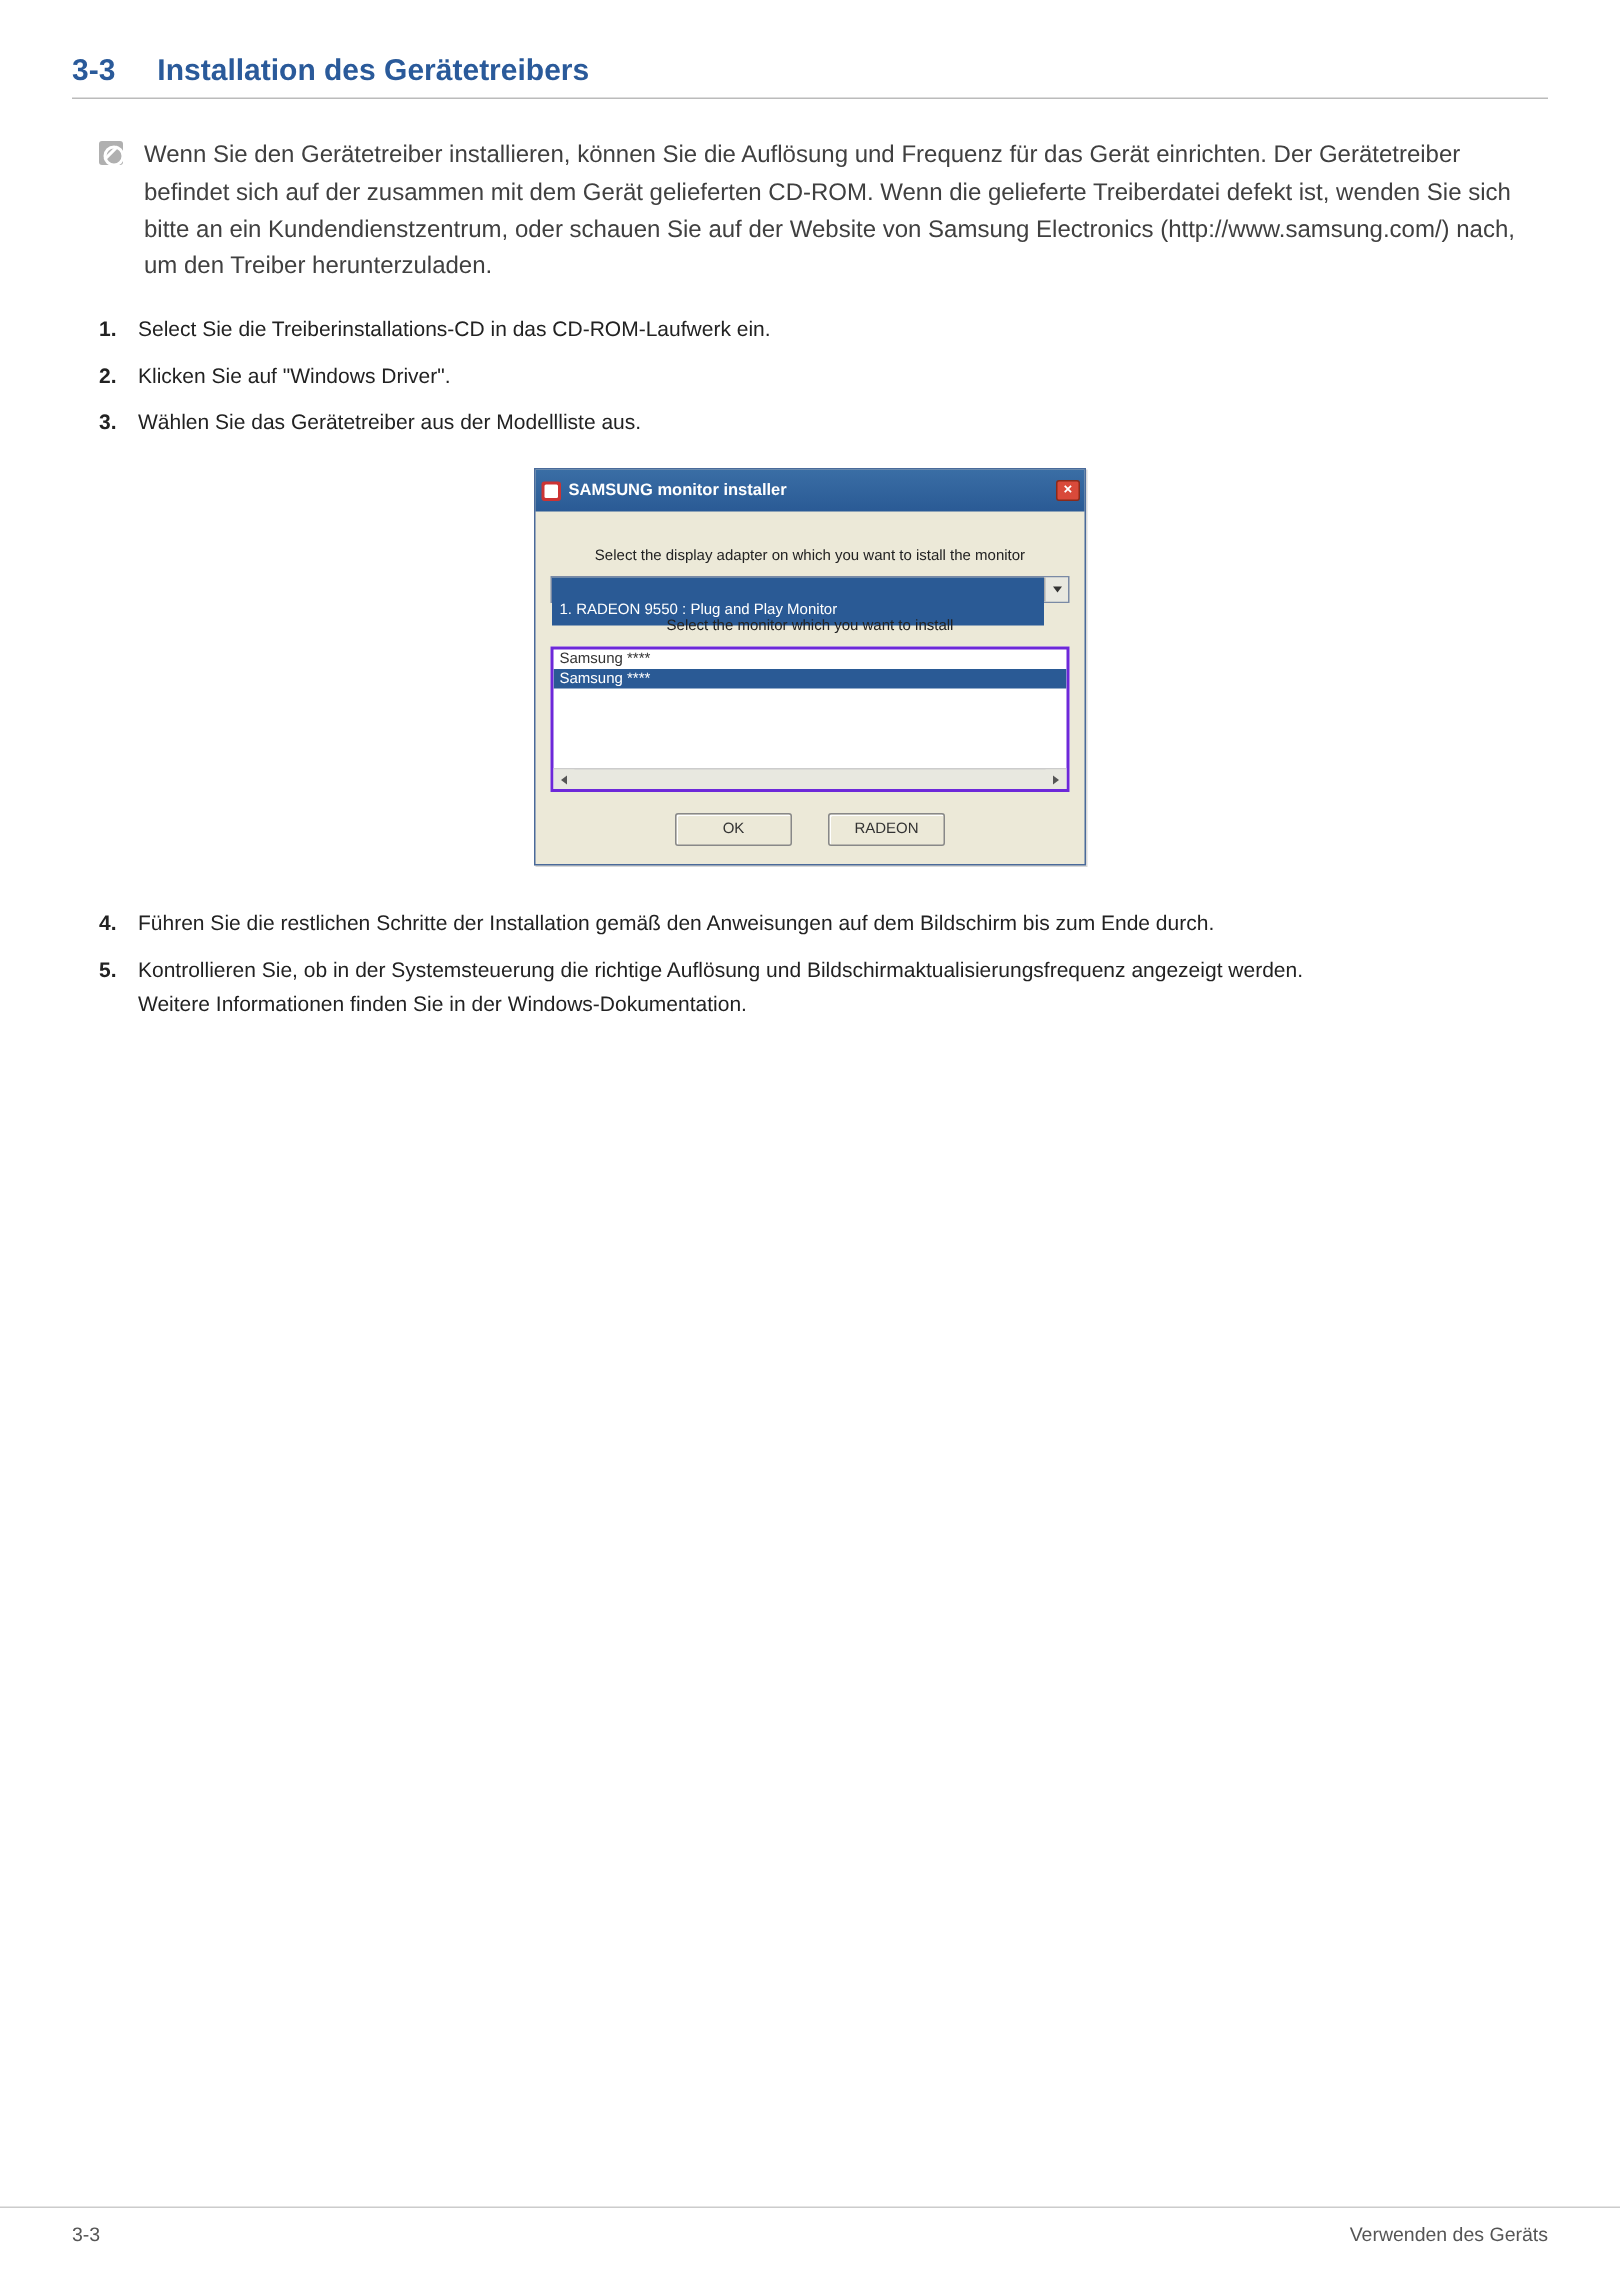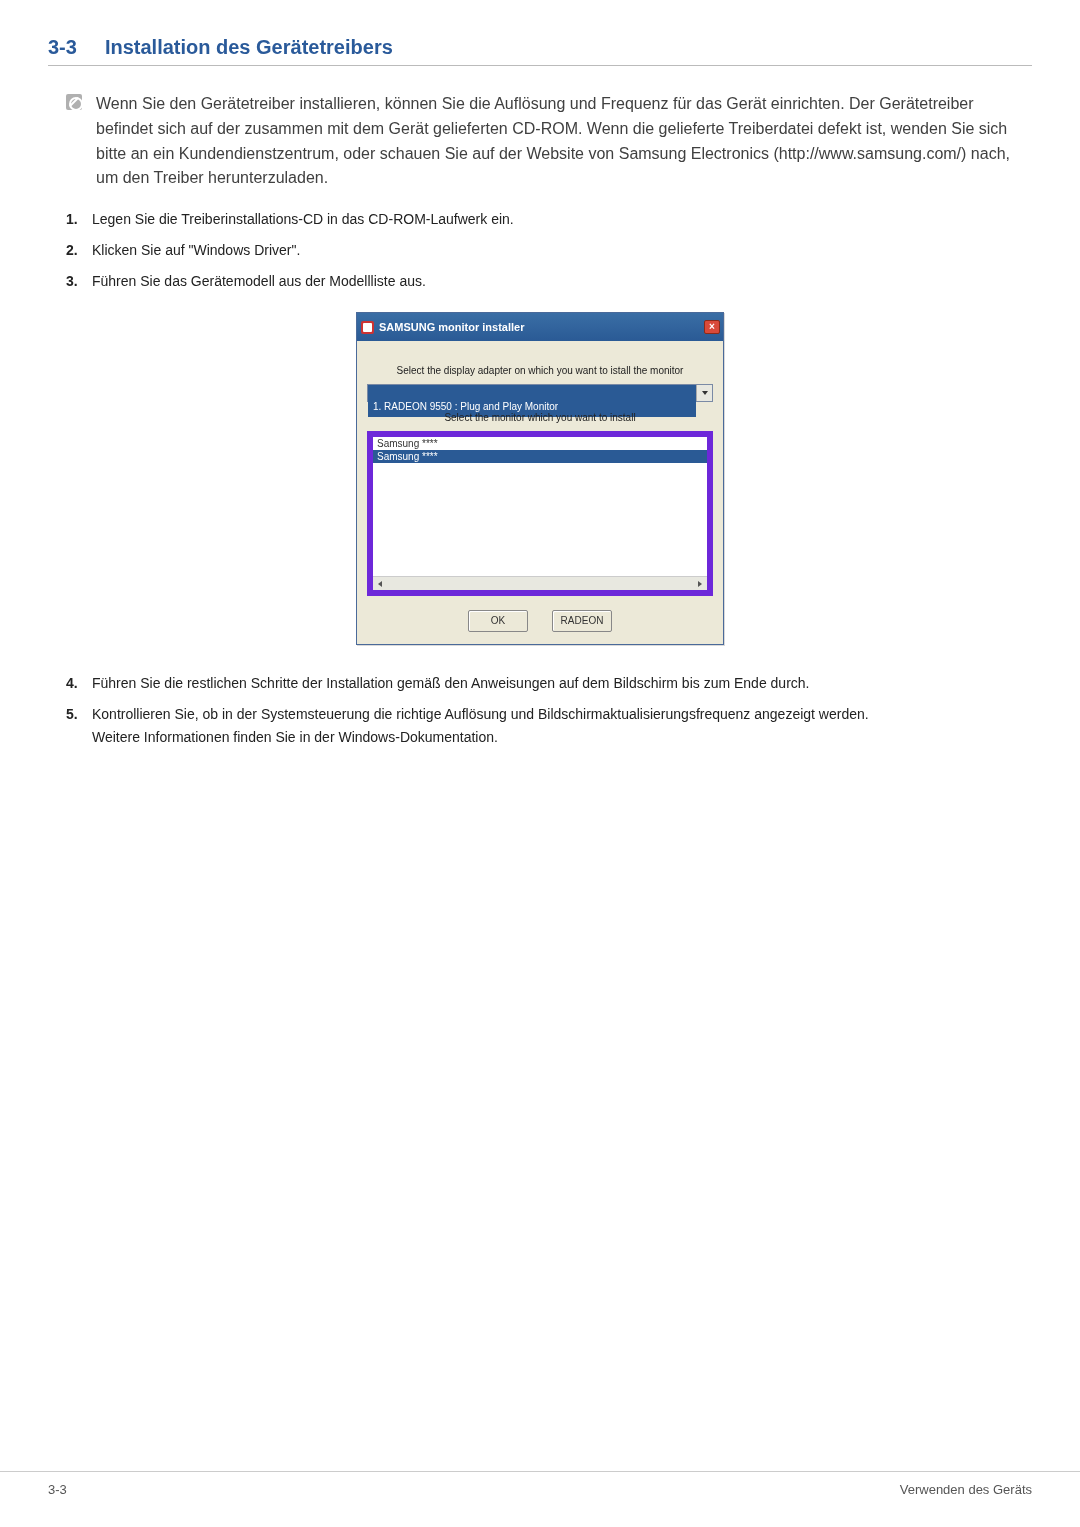--- a/index.html
+++ b/index.html
@@ -184,23 +184,23 @@
     align-items: center;
     justify-content: center;
   }
   .combo-btn .tri {
     width: 0; height: 0;
     border-left: 3px solid transparent;
     border-right: 3px solid transparent;
     border-top: 4px solid #333;
   }
   .listbox {
-    border: 6px solid #6d28d9;
+    border: 2px solid #6d28d9;
     background: #fff;
-    height: 165px;
+    height: 97px;
     overflow: hidden;
     display: flex;
     flex-direction: column;
   }
   .list-area {
     flex: 1;
   }
   .list-item {
     font-size: 10px;
     padding: 1px 4px;
@@ -238,21 +238,21 @@
     border-bottom: 3px solid transparent;
     border-left: 4px solid #555;
   }
   .button-row {
     display: flex;
     justify-content: center;
     gap: 24px;
     margin-top: 14px;
   }
   .dlg-button {
-    width: 60px;
+    width: 78px;
     height: 22px;
     background: #ece9d8;
     border: 1px solid #888;
     border-radius: 2px;
     font-size: 10px;
     font-family: Tahoma, Arial, sans-serif;
     text-align: center;
     line-height: 20px;
     box-shadow: inset 1px 1px 0 #fff;
   }
@@ -280,23 +280,23 @@
   </div>
 
   <div class="info-block">
     <div class="info-icon">
         <span class="slash"></span>
       </div>
     <div class="info-text">Wenn Sie den Gerätetreiber installieren, können Sie die Auflösung und Frequenz für das Gerät einrichten. Der Gerätetreiber befindet sich auf der zusammen mit dem Gerät gelieferten CD-ROM. Wenn die gelieferte Treiberdatei defekt ist, wenden Sie sich bitte an ein Kundendienstzentrum, oder schauen Sie auf der Website von Samsung Electronics (http://www.samsung.com/) nach, um den Treiber herunterzuladen.</div>
   </div>
 
   <ol class="steps">
-    <li><span>Legen Sie die Treiberinstallations-CD in das CD-ROM-Laufwerk ein.</span></li>
+    <li><span>Select Sie die Treiberinstallations-CD in das CD-ROM-Laufwerk ein.</span></li>
     <li><span>Klicken Sie auf "Windows Driver".</span></li>
-    <li><span>Führen Sie das Gerätemodell aus der Modellliste aus.</span></li>
+    <li><span>Wählen Sie das Gerätetreiber aus der Modellliste aus.</span></li>
   </ol>
 
   <div class="dialog-wrap">
     <div class="dialog">
       <div class="titlebar">
         <div class="titlebar-left">
           <div class="title-icon"></div>
           <span class="title-text">SAMSUNG monitor installer</span>
         </div>
         <div class="close-btn">×</div>

